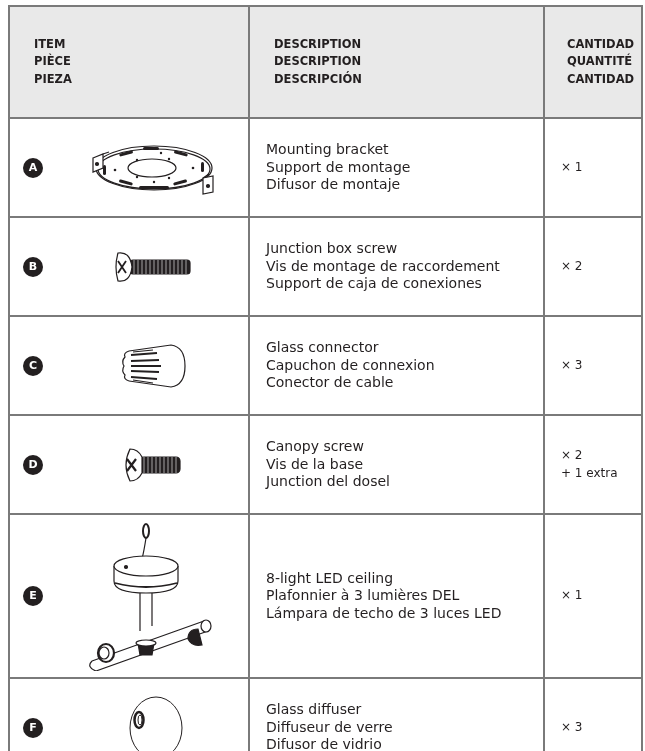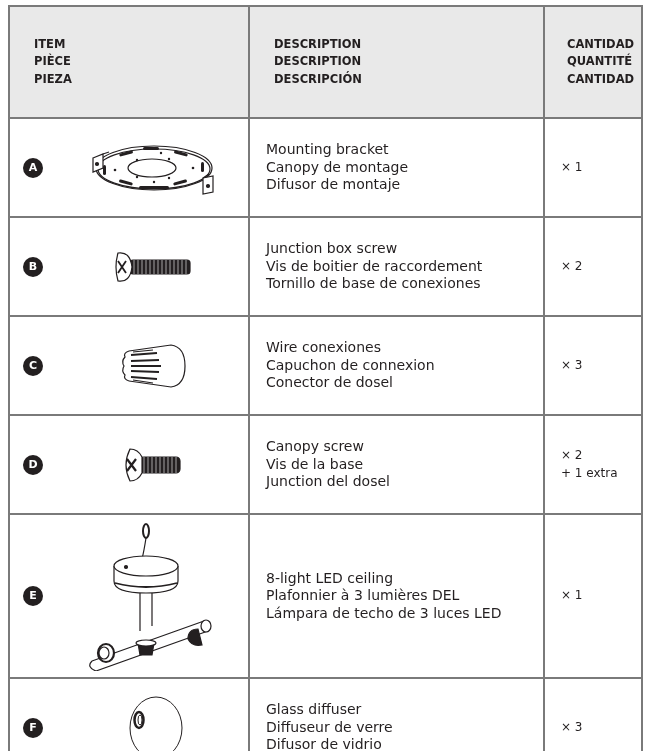--- a/index.html
+++ b/index.html
@@ -81,21 +81,21 @@
           <circle cx="18" cy="26" r="1.5" fill="#231f20"></circle>
           <path d="M124 40 L134 38 L134 54 L124 56 Z" fill="#fff"></path>
           <circle cx="129" cy="48" r="1.5" fill="#231f20"></circle>
           <path d="M24 16 L30 14"></path>
           <path d="M124 40 L130 36"></path>
         </svg>
       </div>
     </td>
     <td class="desc">
       <span class="line">Mounting bracket</span>
-      <span class="line">Canopy de montage</span>
+      <span class="line">Support de montage</span>
       <span class="line">Difusor de montaje</span>
     </td>
     <td class="qty">
       <span class="line">× 1</span>
     </td>
   </tr>
 
   <tr style="height:99px">
     <td class="item">
       <span class="badge">B</span>
@@ -105,44 +105,44 @@
           <g stroke="#fff" stroke-width="0.6">
             <path d="M30 13 L30 27 M34 13 L34 27 M38 13 L38 27 M42 13 L42 27 M46 13 L46 27 M50 13 L50 27 M54 13 L54 27 M58 13 L58 27 M62 13 L62 27 M66 13 L66 27 M70 13 L70 27 M74 13 L74 27 M78 13 L78 27 M82 13 L82 27"></path>
           </g>
           <path d="M14 6 Q10 20 14 34 Q26 36 28 20 Q26 4 14 6 Z" fill="#fff"></path>
           <path d="M14 14 L22 26 M22 14 L14 26" stroke-width="1.8"></path>
         </svg>
       </div>
     </td>
     <td class="desc">
       <span class="line">Junction box screw</span>
-      <span class="line">Vis de boitier de raccordement</span>
-      <span class="line">Tornillo de base de conexiones</span>
+      <span class="line">Vis de montage de raccordement</span>
+      <span class="line">Support de caja de conexiones</span>
     </td>
     <td class="qty">
       <span class="line">× 2</span>
     </td>
   </tr>
 
   <tr style="height:99px">
     <td class="item">
       <span class="badge">C</span>
       <div class="illus">
         <svg width="90" height="50" viewBox="0 0 90 50" fill="none" stroke="#231f20" stroke-width="1.2">
           <path d="M20 10 L62 4 Q76 6 76 25 Q76 44 62 46 L20 40" fill="#fff"></path>
           <path d="M20 10 Q14 12 16 16 Q12 20 15 25 Q12 30 16 34 Q14 38 20 40"></path>
           <path d="M22 14 L48 12 M22 20 L50 19 M22 25 L52 25 M22 30 L50 31 M22 36 L48 38" stroke-width="2"></path>
           <path d="M24 11 L44 9 M24 39 L44 42"></path>
         </svg>
       </div>
     </td>
     <td class="desc">
-      <span class="line">Wire conexiones</span>
+      <span class="line">Glass connector</span>
       <span class="line">Capuchon de connexion</span>
-      <span class="line">Conector de dosel</span>
+      <span class="line">Conector de cable</span>
     </td>
     <td class="qty">
       <span class="line">× 3</span>
     </td>
   </tr>
 
   <tr style="height:99px">
     <td class="item">
       <span class="badge">D</span>
       <div class="illus">

